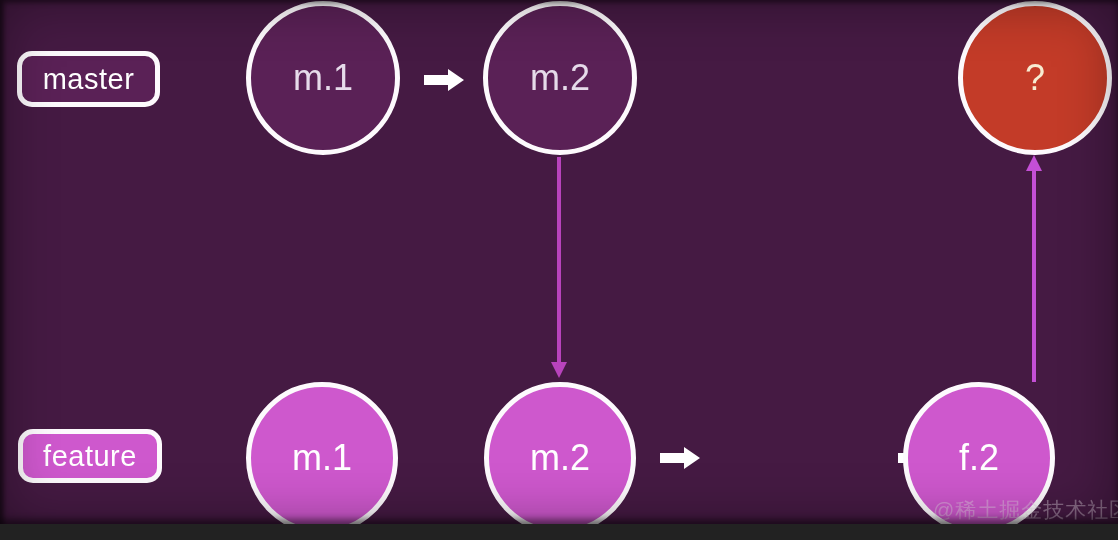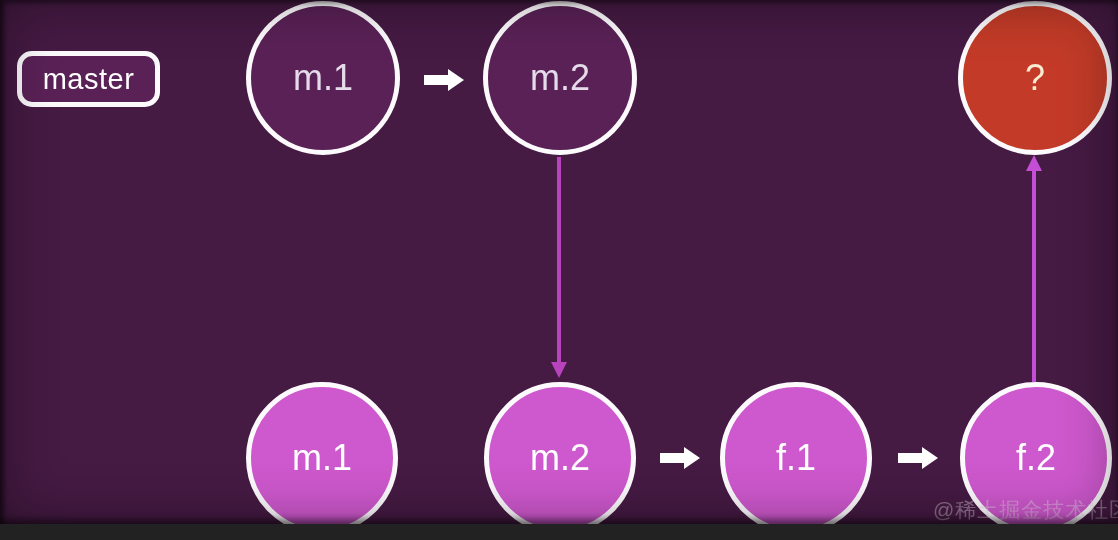--- a/index.html
+++ b/index.html
@@ -31,21 +31,21 @@
   .label-master{left:17px;top:51px;width:143px;height:56px;background:var(--master-fill);}
   .label-feature{left:18px;top:429px;width:144px;height:54px;background:var(--feature-fill);}
   .node{
     position:absolute;border:5px solid var(--white);border-radius:50%;box-sizing:border-box;
     display:flex;align-items:center;justify-content:center;font-size:36px;
   }
   .node-master{width:154px;height:154px;top:1px;background:var(--master-fill);color:var(--master-text);}
   .node-feature{width:152px;height:152px;top:382px;background:var(--feature-fill);color:#ffffff;}
   .node-merge{background:var(--merge-fill);color:var(--merge-text);}
   .pos-m1t{left:246px;} .pos-m2t{left:483px;} .pos-qt{left:958px;}
-  .pos-m1b{left:246px;} .pos-m2b{left:484px;} .pos-f1b{left:720px;} .pos-f2b{left:960px;}
+  .pos-m1b{left:246px;} .pos-m2b{left:484px;} .pos-f1b{left:720px;} .pos-f2b{left:903px;}
   .harrow{position:absolute;width:40px;height:22px;}
   .harrow svg{display:block;width:100%;height:100%;}
   .ha1{left:424px;top:69px;} .ha2{left:660px;top:447px;} .ha3{left:898px;top:447px;}
   .varrow{position:absolute;width:16px;}
   .varrow .shaft{position:absolute;left:6px;width:4px;}
   .varrow .head{position:absolute;left:0;width:0;height:0;border-left:8px solid transparent;border-right:8px solid transparent;}
   .va-down{left:551px;top:157px;height:221px;}
   .va-down .shaft{top:0;height:206px;background:var(--arrow-down);}
   .va-down .head{bottom:0;border-top:16px solid var(--arrow-down);}
   .va-up{left:1026px;top:155px;height:227px;}
@@ -78,32 +78,32 @@
   <div class="varrow va-down">
     <div class="shaft"></div>
     <div class="head"></div>
   </div>
 
   <div class="varrow va-up">
     <div class="shaft"></div>
     <div class="head"></div>
   </div>
 
+  <div class="branch-label label-feature">feature</div>
 
   <div class="node node-feature pos-m1b">m.1</div>
 
   <div class="node node-feature pos-m2b">m.2</div>
 
   <div class="harrow ha2">
     <svg viewBox="0 0 40 22" xmlns="http://www.w3.org/2000/svg">
       <polygon points="0,6 24,6 24,0 40,11 24,22 24,16 0,16" fill="#ffffff"></polygon>
     </svg>
   </div>
 
-  <div class="node node-feature pos-f1b">f.1</div>
 
   <div class="harrow ha3">
     <svg viewBox="0 0 40 22" xmlns="http://www.w3.org/2000/svg">
       <polygon points="0,6 24,6 24,0 40,11 24,22 24,16 0,16" fill="#ffffff"></polygon>
     </svg>
   </div>
 
   <div class="node node-feature pos-f2b">f.2</div>
 
   <div class="watermark">@稀土掘金技术社区</div>

